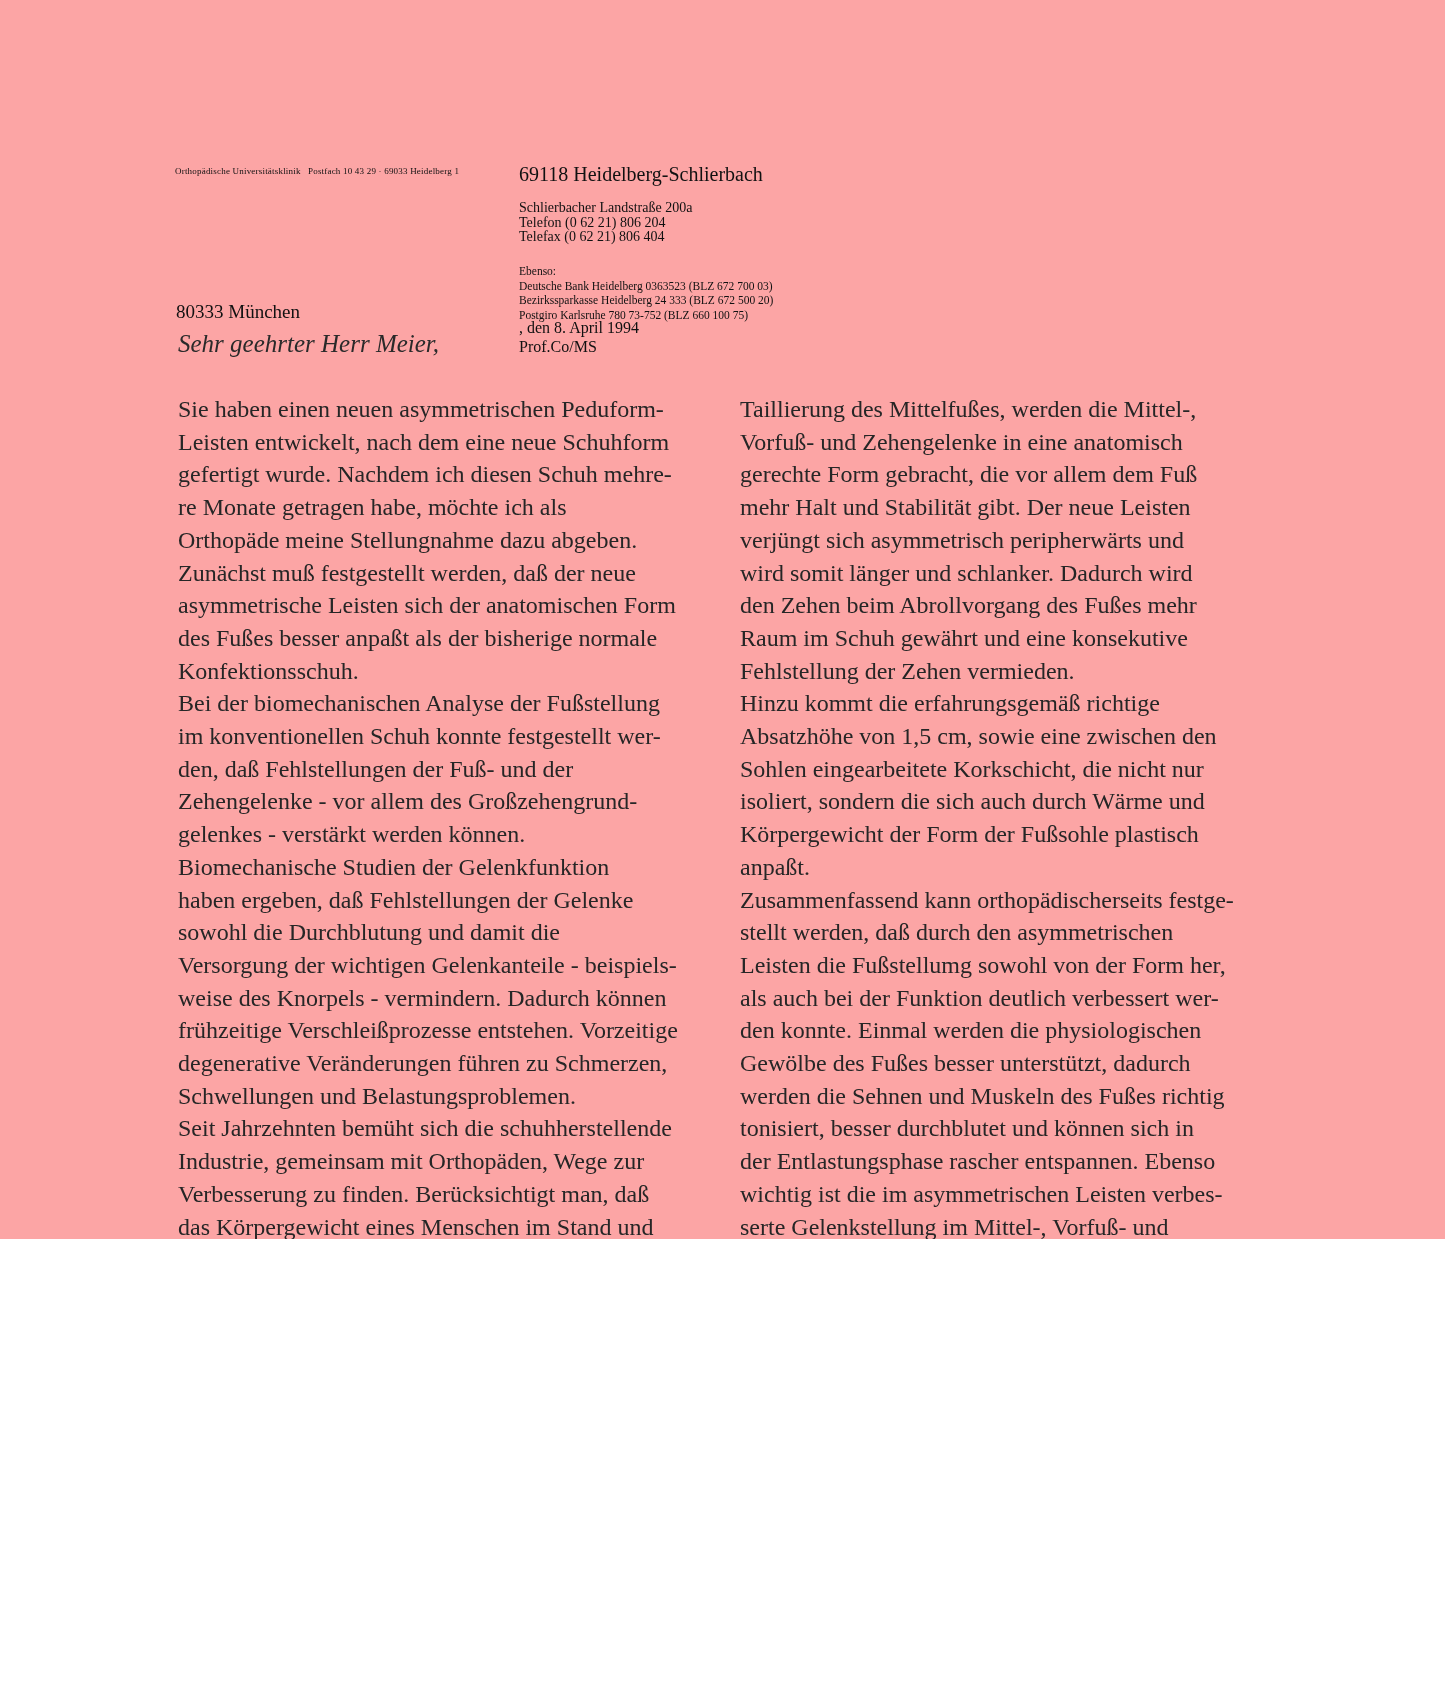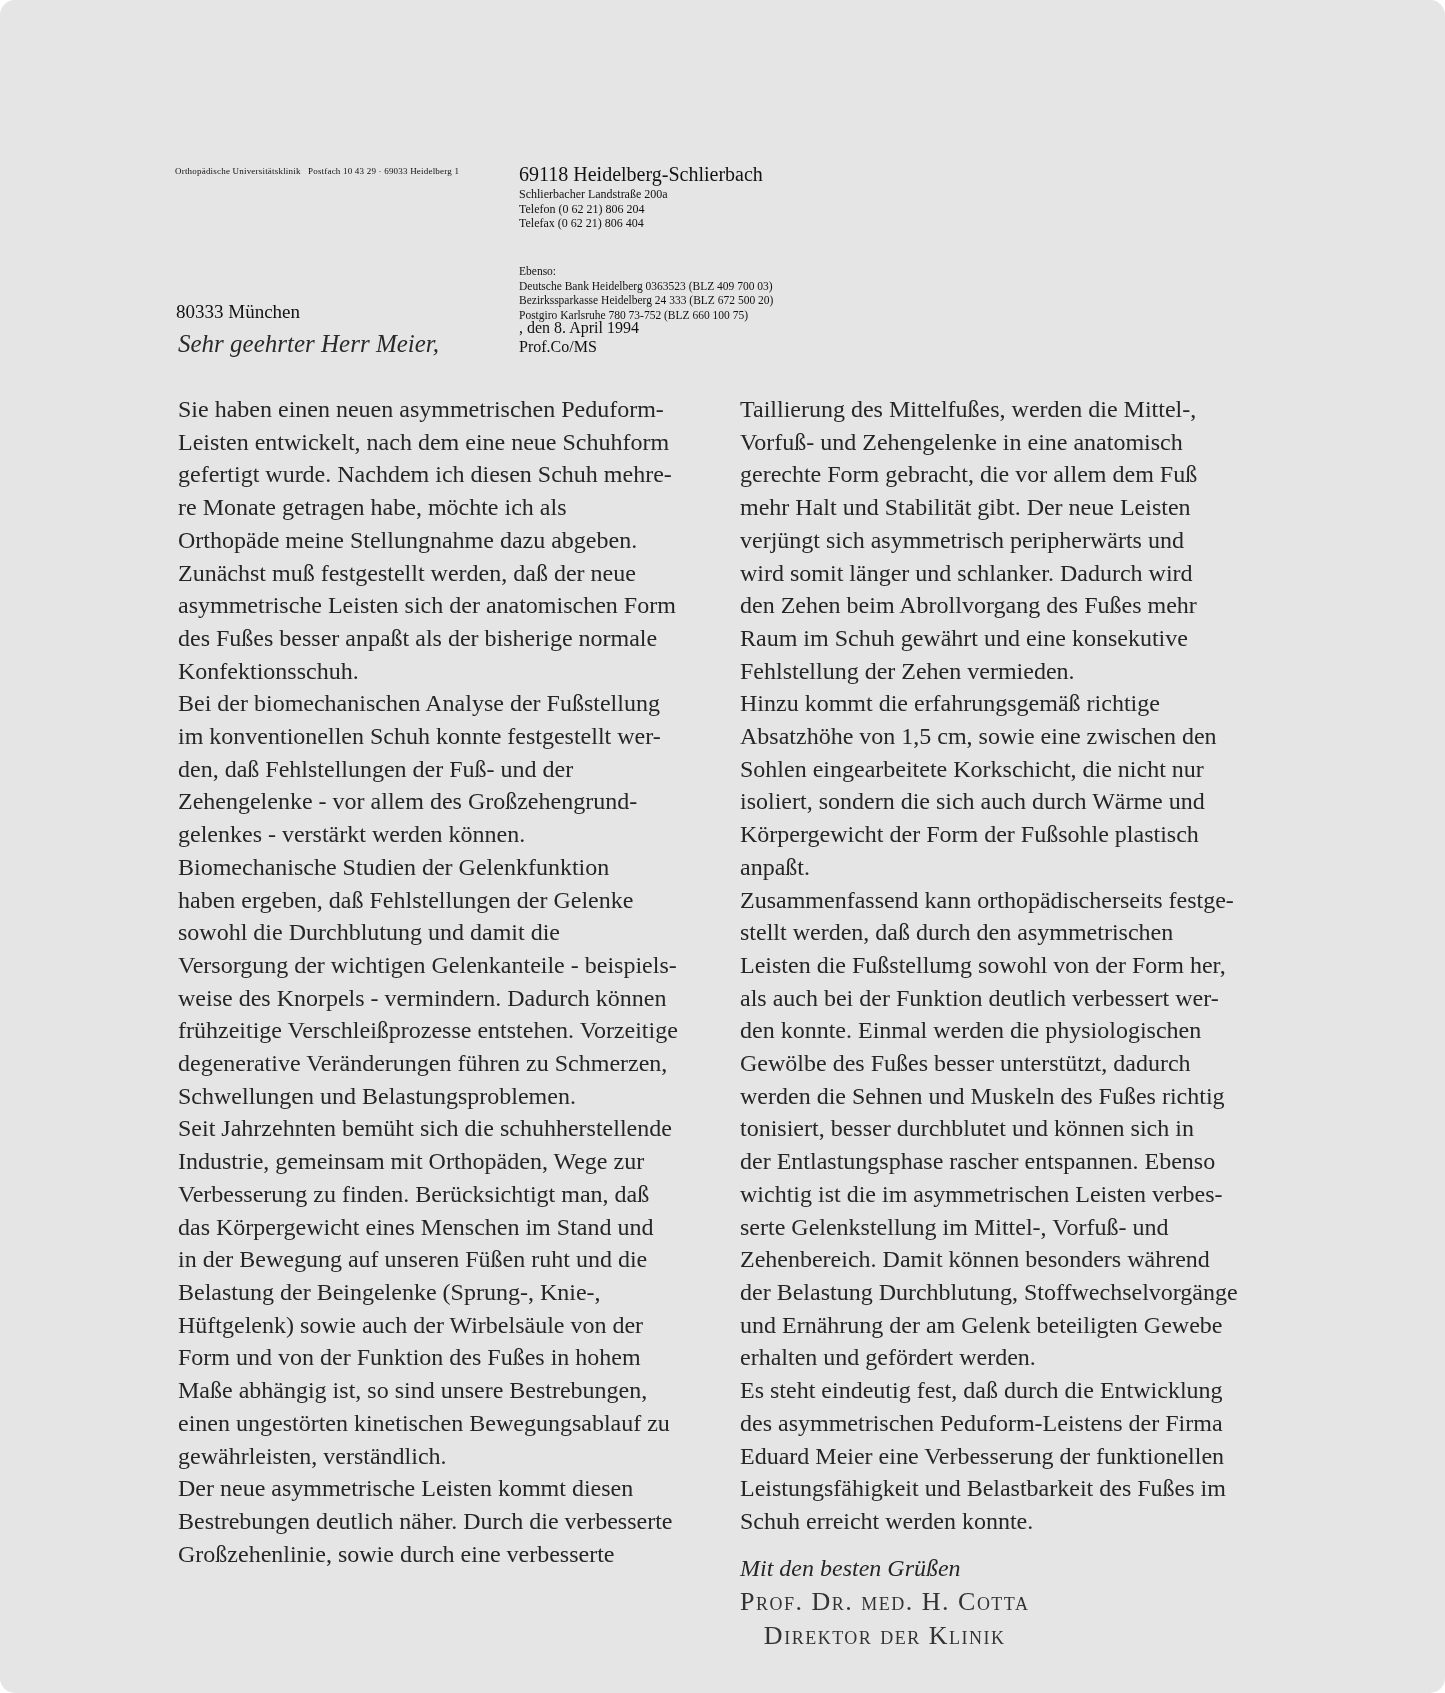--- a/index.html
+++ b/index.html
@@ -1,37 +1,36 @@
 <!DOCTYPE html>
 <html lang="de"><head>
 <meta charset="utf-8">
 <style>
   html,body{margin:0;padding:0;background:#ffffff;}
   .page{
     position:relative;
-    width:1445px;height:1693px;
-    background:#e5e5e5;
+    width:1445px;height:1239px;
+    background:#fca5a5;
     font-family:"Liberation Serif", serif;
     color:#1c1c1c;
     overflow:hidden;
-    border-radius:15px;
   }
   .pre{white-space:pre;}
   
   .sender-line{
     position:absolute;left:175px;top:166px;
     font-size:9px;letter-spacing:.2px;color:#111;
   }
   
   .recipient{position:absolute;left:176px;top:201px;font-size:19px;line-height:23.5px;color:#111;}
   .recipient-city{position:absolute;left:176px;top:277px;font-size:19px;color:#111;margin-top:24px;}
   
   .contact{position:absolute;left:519px;top:163px;color:#111;}
   .contact-city{font-size:20px;line-height:22px;}
-  .contact-small{font-size:12px;line-height:14.5px;margin-top:2px;}
+  .contact-small{font-size:14px;line-height:14.5px;margin-top:16px;}
   .banks{position:absolute;left:519px;top:264px;font-size:11.5px;line-height:14.5px;color:#111;}
   .dateblock{position:absolute;left:519px;top:318px;font-size:16px;line-height:19px;color:#111;font-family:Liberation Serif, serif;}
   
   .salutation{
     position:absolute;left:178px;top:330px;
     font-style:italic;font-size:25px;color:#2a2a2a;
   }
   
   .col{
     position:absolute;top:393px;
@@ -62,21 +61,21 @@
     <div class="contact-city">69118 Heidelberg-Schlierbach</div>
     <div class="contact-small">
       <div>Schlierbacher Landstraße 200a</div>
       <div>Telefon (0 62 21) 806 204</div>
       <div>Telefax  (0 62 21) 806 404</div>
     </div>
   </div>
 
   <div class="banks">
     <div>Ebenso:</div>
-    <div class="pre">Deutsche Bank Heidelberg 0363523 (BLZ 409 700 03)
+    <div class="pre">Deutsche Bank Heidelberg 0363523 (BLZ 672 700 03)
 Bezirkssparkasse Heidelberg 24 333 (BLZ 672 500 20)
 Postgiro Karlsruhe 780 73-752 (BLZ 660 100 75)</div>
   </div>
 
   <div class="dateblock">
     <div>, den 8. April 1994</div>
     <div>Prof.Co/MS</div>
   </div>
 
   <div class="salutation">Sehr geehrter Herr Meier,</div>

